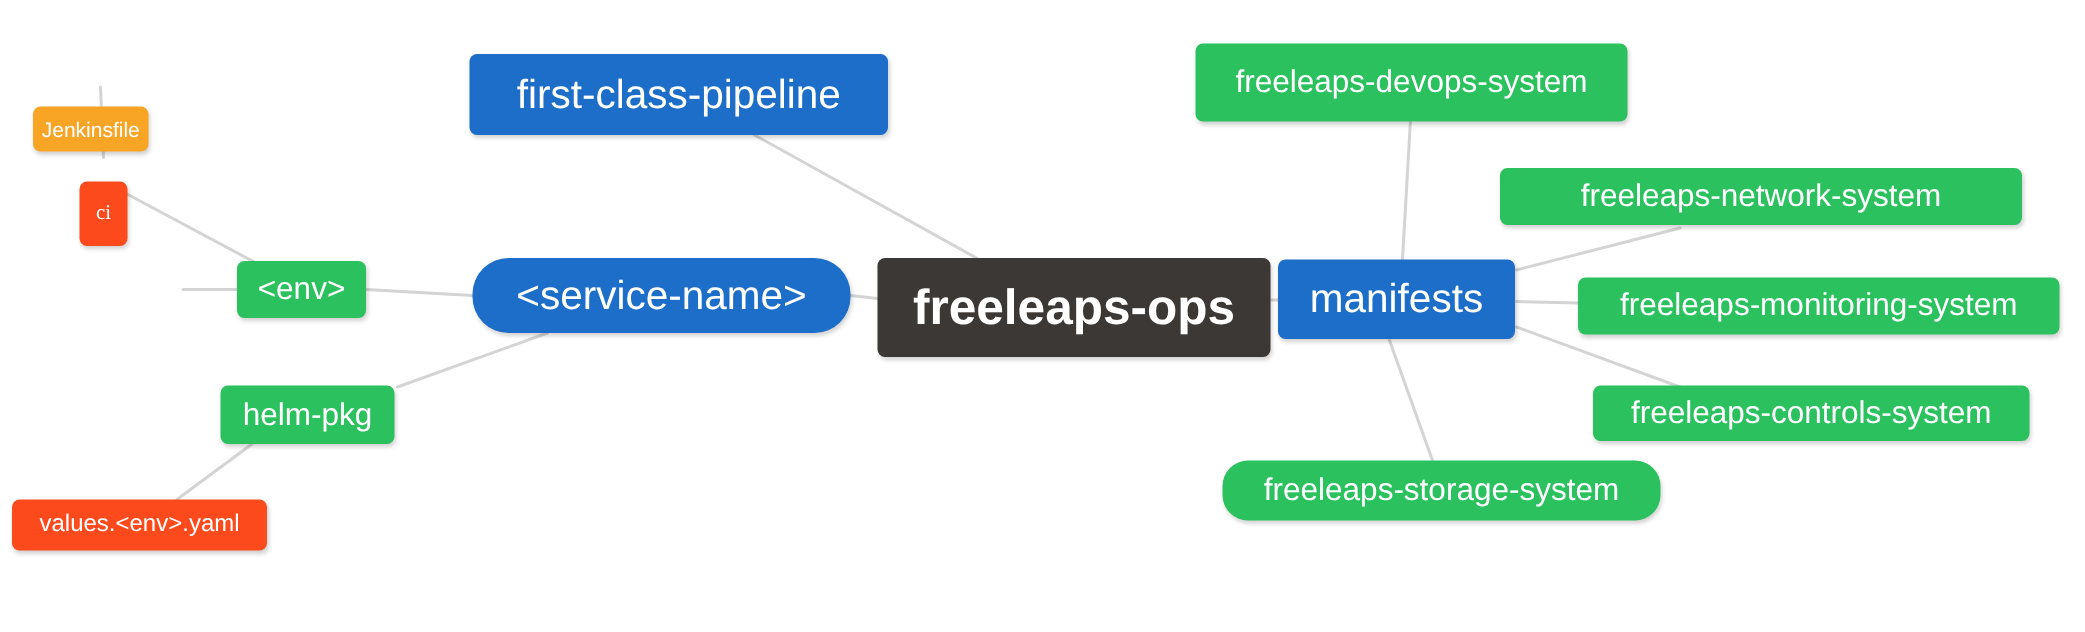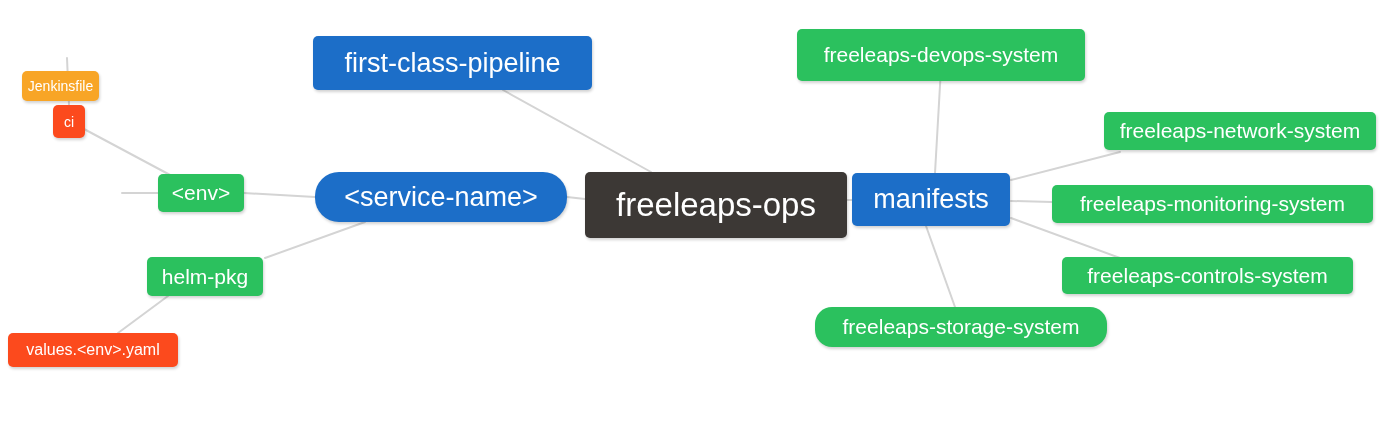--- a/index.html
+++ b/index.html
@@ -38,31 +38,31 @@
     cursor: pointer;
     box-sizing: border-box;
   }
   .c-orange { background: var(--c-orange, #f8a526); }
   .c-red    { background: var(--c-red, #fc4a1d); }
   .c-green  { background: var(--c-green, #2bc15e); }
   .c-blue   { background: var(--c-blue, #1c6ec8); }
   .c-dark   { background: var(--c-dark, #3c3835); }
 
   .n-jenkinsfile              { left: 22px;   top: 28px;  width: 77px;  height: 30px; font-size: 14px; margin-top: 43px; }
-  .n-ci                       { left: 53px;   top: 105px; width: 32px;  height: 33px; font-size: 14px; }
+  .n-ci                       { left: 53px;   top: 121px; width: 32px;  height: 43px; font-size: 14px; font-family: Liberation Serif, serif; }
   .n-argo-app                 { left: 31px;   top: 175px; width: 91px;  height: 35px; font-size: 16px; }
   .n-env                      { left: 158px;  top: 174px; width: 86px;  height: 38px; font-size: 21px; }
   .n-helm-pkg                 { left: 147px;  top: 257px; width: 116px; height: 39px; font-size: 21px; }
   .n-values-env-yaml          { left: 8px;    top: 333px; width: 170px; height: 34px; font-size: 16px; }
   .n-first-class-pipeline     { left: 313px;  top: 36px;  width: 279px; height: 54px; font-size: 27px; }
   .n-service-name             { left: 315px;  top: 172px; width: 252px; height: 50px; font-size: 27px; border-radius: 24px; }
-  .n-freeleaps-ops            { left: 585px;  top: 172px; width: 262px; height: 66px; font-size: 33px; }
+  .n-freeleaps-ops            { left: 585px;  top: 172px; width: 262px; height: 66px; font-size: 33px; font-weight: bold; }
   .n-manifests                { left: 852px;  top: 173px; width: 158px; height: 53px; font-size: 27px; }
   .n-freeleaps-devops-system  { left: 797px;  top: 29px;  width: 288px; height: 52px; font-size: 21px; }
-  .n-freeleaps-network-system { left: 1104px; top: 112px; width: 272px; height: 38px; font-size: 21px; text-align: center; }
+  .n-freeleaps-network-system { left: 1000px; top: 112px; width: 348px; height: 38px; font-size: 21px; text-align: center; }
   .n-freeleaps-monitoring-system { left: 1052px; top: 185px; width: 321px; height: 38px; font-size: 21px; }
   .n-freeleaps-controls-system   { left: 1062px; top: 257px; width: 291px; height: 37px; font-size: 21px; }
   .n-freeleaps-storage-system    { left: 815px;  top: 307px; width: 292px; height: 40px; font-size: 21px; border-radius: 17px; }
 </style>
 </head>
 <body>
 
 <div class="canvas">
 
   <svg class="edges" width="1390" height="421" viewBox="0 0 1390 421">

